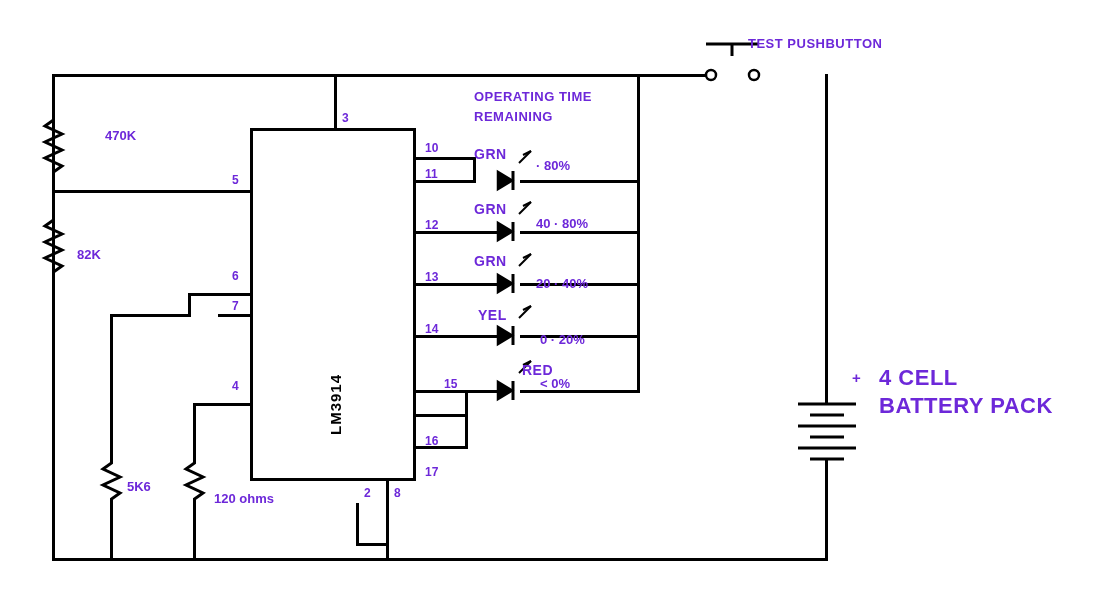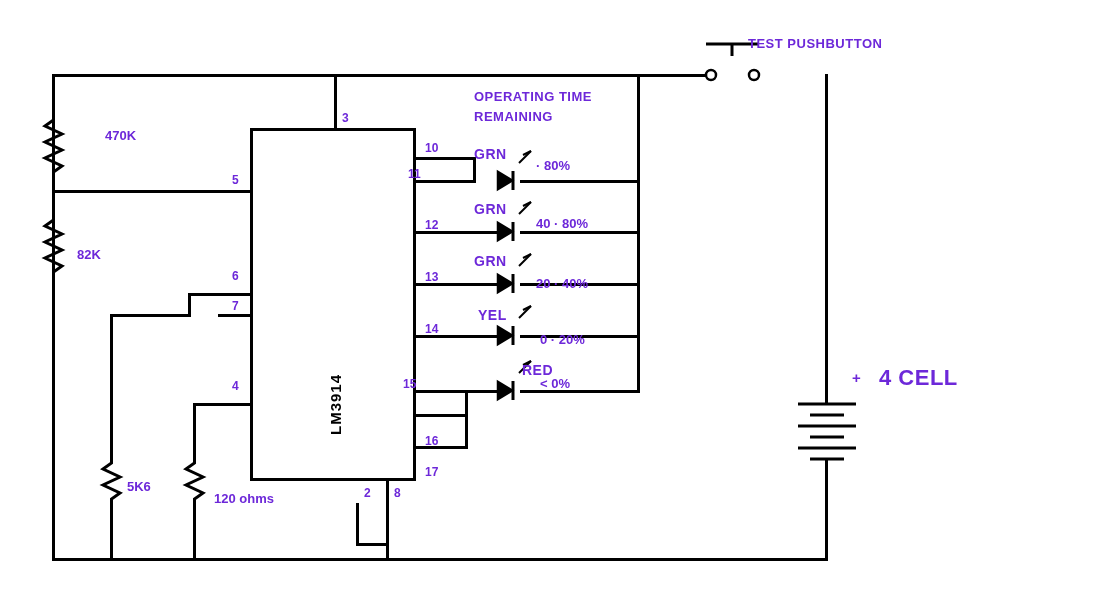--- a/index.html
+++ b/index.html
@@ -215,36 +215,37 @@
 
   <div class="lbl pin" style="left:342px; top:112px;">3</div>
   <div class="lbl pin" style="left:232px; top:174px;">5</div>
   <div class="lbl pin" style="left:232px; top:270px;">6</div>
   <div class="lbl pin" style="left:232px; top:300px;">7</div>
   <div class="lbl pin" style="left:232px; top:380px;">4</div>
   <div class="lbl pin" style="left:364px; top:487px;">2</div>
   <div class="lbl pin" style="left:394px; top:487px;">8</div>
 
   <div class="lbl pin" style="left:425px; top:142px;">10</div>
-  <div class="lbl pin" style="left:408px; top:168px;">11</div>
+  <div class="lbl pin" style="left:425px; top:168px;">11</div>
   <div class="lbl pin" style="left:425px; top:219px;">12</div>
   <div class="lbl pin" style="left:425px; top:271px;">13</div>
   <div class="lbl pin" style="left:425px; top:323px;">14</div>
-  <div class="lbl pin" style="left:403px; top:378px;">15</div>
+  <div class="lbl pin" style="left:444px; top:378px;">15</div>
   <div class="lbl pin" style="left:425px; top:407px;margin-top:28px;">16</div>
   <div class="lbl pin" style="left:425px; top:438px;margin-top:28px;">17</div>
 
   <div class="lbl led-label" style="left:474px; top:147px;">GRN</div>
   <div class="lbl led-label" style="left:474px; top:202px;">GRN</div>
   <div class="lbl led-label" style="left:474px; top:254px;">GRN</div>
   <div class="lbl led-label" style="left:478px; top:308px;">YEL</div>
   <div class="lbl led-label" style="left:478px; top:363px;padding-left:44px;">RED</div>
 
   <div class="lbl pct-label" style="left:536px; top:159px;">· 80%</div>
   <div class="lbl pct-label" style="left:536px; top:217px;">40 · 80%</div>
   <div class="lbl pct-label" style="left:536px; top:269px;margin-top:8px;">20 · 40%</div>
   <div class="lbl pct-label" style="left:540px; top:322px;margin-top:11px;">0 · 20%</div>
   <div class="lbl pct-label" style="left:540px; top:377px;">&lt; 0%</div>
 
   <div class="lbl" style="left:852px; top:370px; font-size:15px;">+</div>
   <div class="lbl big-label" style="left:879px; top:366px;text-align:right;">4 CELL</div>
+  <div class="lbl big-label" style="left:879px; top:394px;">BATTERY PACK</div>
 
 </div>
 
 </body></html>

